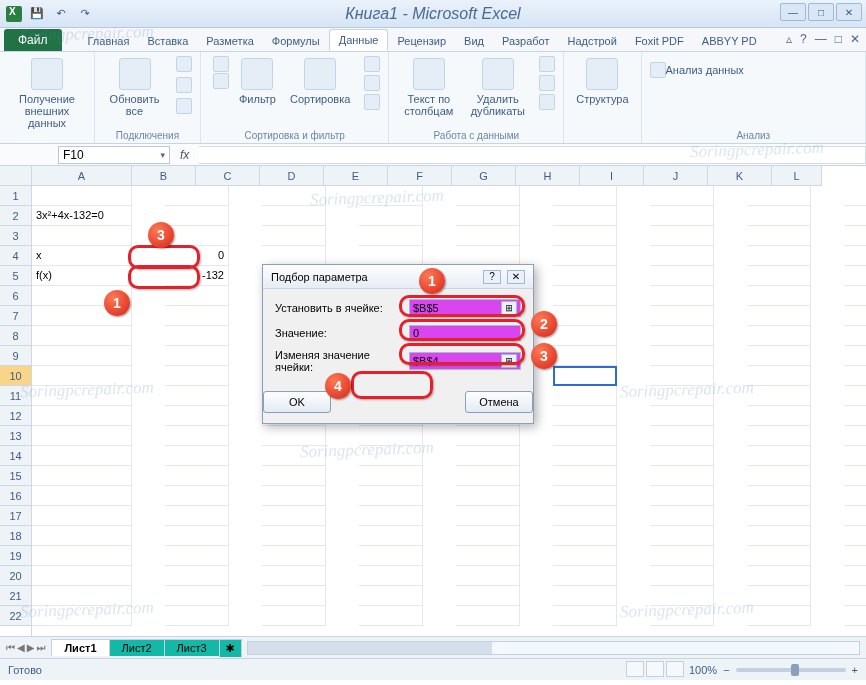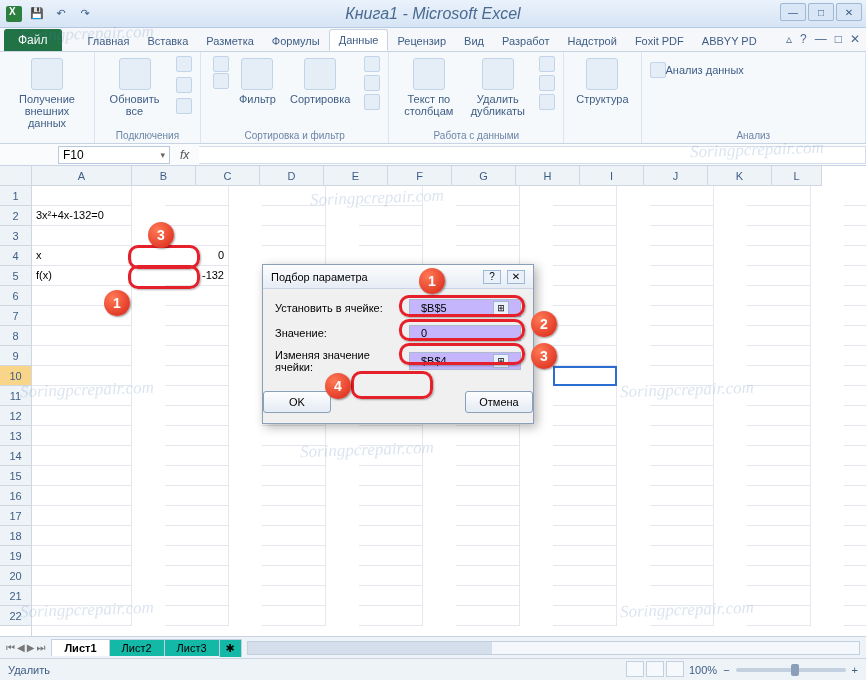--- a/index.html
+++ b/index.html
@@ -64,21 +64,21 @@
   .ann-badge{position:absolute;width:26px;height:26px;border-radius:50%;background:radial-gradient(circle at 35% 30%,#ff7955,#d72417);color:#fff;font-weight:bold;font-size:14px;display:flex;align-items:center;justify-content:center;box-shadow:1px 1px 2px rgba(0,0,0,.4);pointer-events:none;}
   
   
   .dialog{position:absolute;left:262px;top:264px;width:272px;background:#f0f0f0;border:1px solid #8b9fb8;box-shadow:3px 3px 10px rgba(0,0,0,.3);font-size:11px;}
   .dlg-title{height:24px;background:linear-gradient(#fdfdfe,#e6ecf5);border-bottom:1px solid #c8d4e4;display:flex;align-items:center;padding:0 8px;justify-content:space-between;}
   .dlg-title .dbtns{display:flex;gap:6px;}
   .dlg-title .dbtn{width:18px;height:14px;border:1px solid #9fb8d6;background:#eaf1fa;font-size:10px;text-align:center;line-height:12px;}
   .dlg-body{padding:10px 12px 4px;}
   .dlg-row{display:flex;align-items:center;margin-bottom:8px;gap:6px;}
   .dlg-row label{width:128px;}
-  .dlg-row .inp{flex:1;border:1px solid #aab9cd;background:#c4b5fd;padding:1px 11px;display:flex;align-items:center;justify-content:space-between;}
+  .dlg-row .inp{flex:1;border:1px solid #aab9cd;background:#d946ef;padding:1px 3px;display:flex;align-items:center;justify-content:space-between;}
   .dlg-row .refbtn{width:16px;height:14px;border:1px solid #9fb8d6;background:#eaf1fa;font-size:9px;text-align:center;line-height:12px;}
   .dlg-btns{display:flex;justify-content:space-between;gap:20px;padding:6px 0 10px;}
   .dlg-btns button{width:68px;height:22px;border:1px solid #8b9fb8;background:linear-gradient(#fdfdfe,#e4ebf4);font-size:11px;border-radius:3px;}
   
   
   .sheettabs{height:22px;border-top:1px solid #c8d4e4;background:#eef3f8;display:flex;align-items:center;font-size:11px;padding-left:6px;gap:0;}
   .sheettabs .nav{display:flex;gap:2px;margin-right:6px;}
   .sheettabs .nav span{color:#777;font-size:10px;cursor:pointer;}
   .stab{padding:2px 12px;border:1px solid #c2d0e0;border-bottom:none;background:#14b8a6;margin-right:-1px;}
   .stab.active{background:#fff;font-weight:bold;}
@@ -651,21 +651,21 @@
   <div class="stab active">Лист1</div>
   <div class="stab">Лист2</div>
   <div class="stab">Лист3</div>
   <div class="stab" style="padding:2px 6px;">✱</div>
   <div class="hscroll">
       <div class="thumb"></div>
     </div>
 </div>
 
 <div class="status">
-  <span>Удалить</span>
+  <span>Готово</span>
   <div class="zoom">
     <div class="views">
       <span></span>
       <span></span>
       <span></span>
     </div>
     <span>100%</span>
     <span>−</span>
     <div class="slider"></div>
     <span>+</span>

